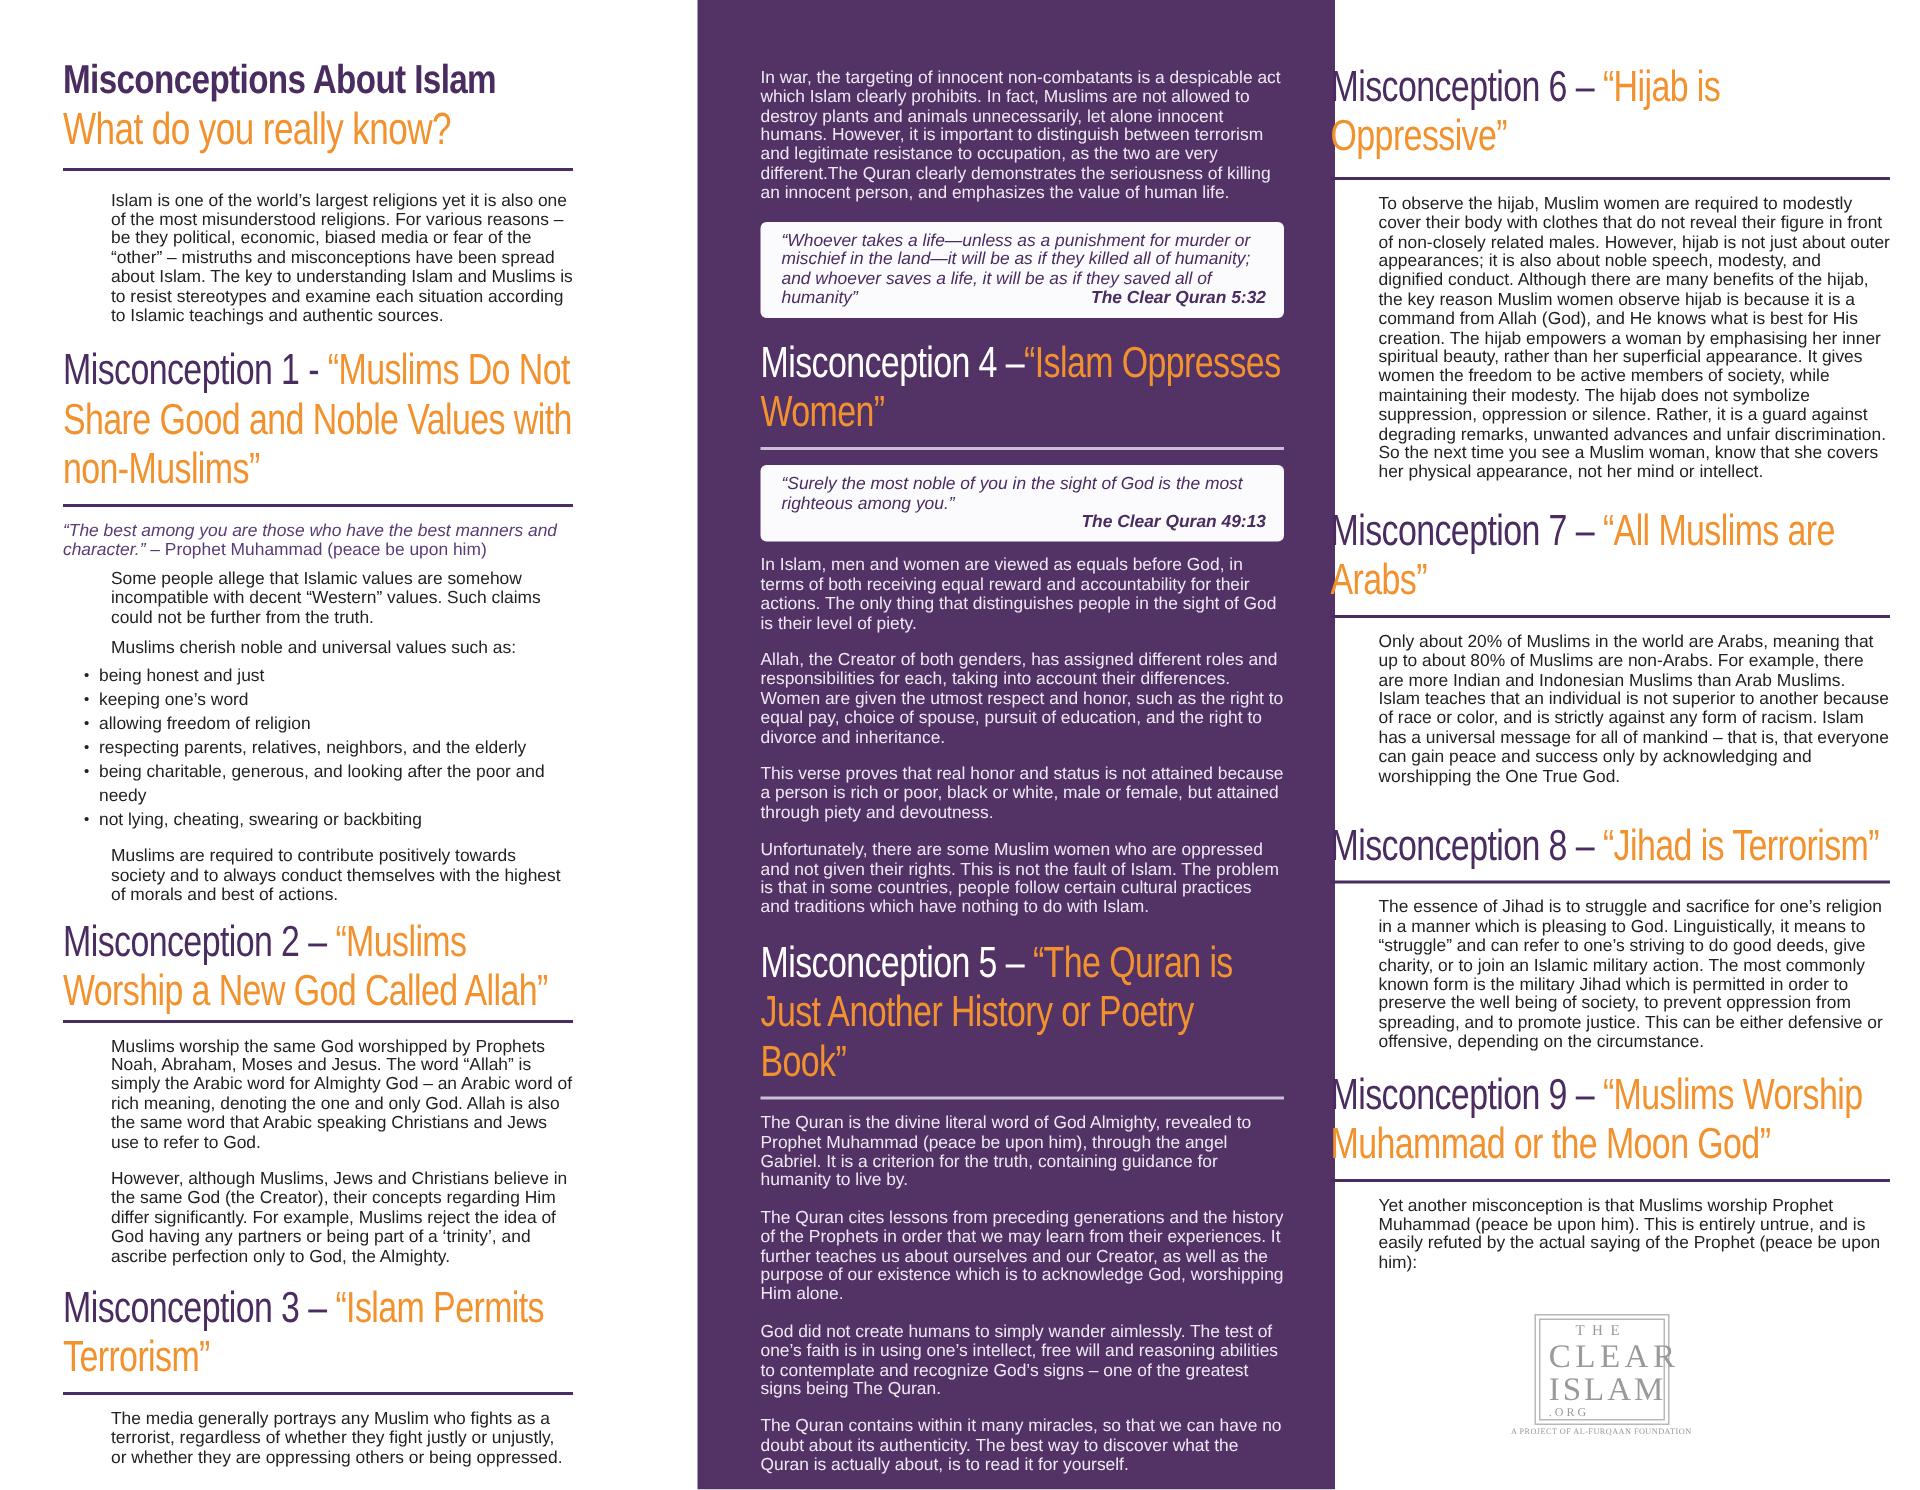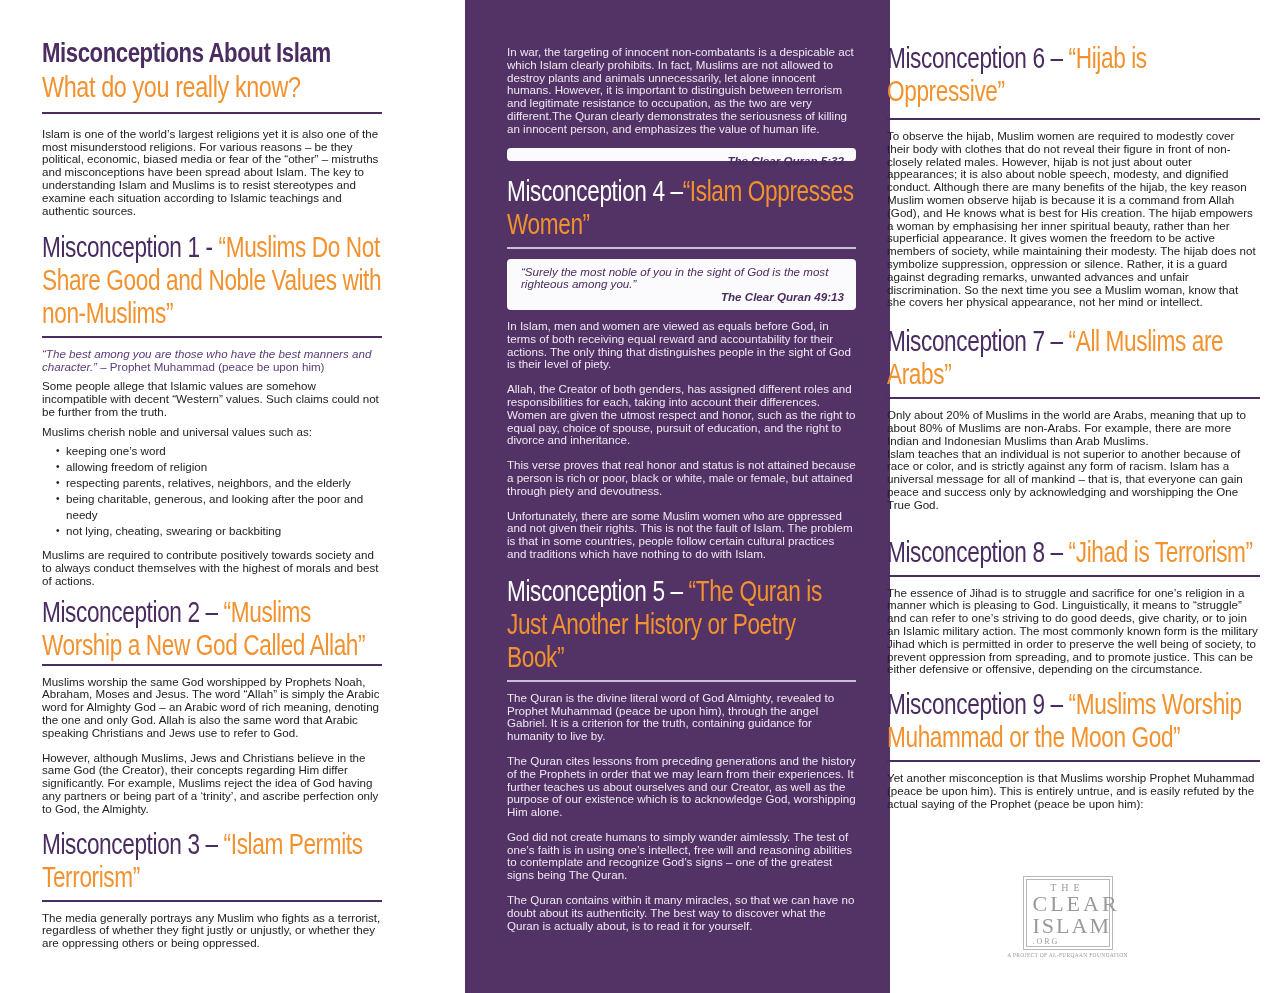--- a/index.html
+++ b/index.html
@@ -17,21 +17,21 @@
 
     .mc-title { font-size: 29px; line-height: 33px; transform: scaleX(0.78); transform-origin: left; width: 128%; }
     .mc-title .num { color: #4a2c61; }
     .mc-title .quote { color: #f2922e; }
     .col-mid .mc-title .num { color: #ffffff; }
 
     .rule { height: 2px; background: #4a2c61; margin: 6px 0 10px 0; }
     .rule-light { background: #c9bfd6; }
 
     p.body { font-size: 11.6px; line-height: 12.8px; margin-bottom: 12px; }
-    .col-left p.body, .col-right p.body { color: #222; }
+    .col-left p.body, .col-right p.body { color: #222; margin-left: 32px; }
     .col-mid p.body { color: #eee8f2; }
 
     .quote-inline { font-size: 11.6px; line-height: 12.8px; color: #5a3b78; margin-bottom: 6px; }
     .quote-inline em { font-style: italic; text-align: center; }
 
     ul.values { list-style: none; margin: 0 0 10px 14px; }
     ul.values li { font-size: 11.6px; line-height: 16px; position: relative; padding-left: 10px; }
     ul.values li::before { content: "•"; position: absolute; left: 0; top: 0; font-size: 10px; }
 
     .quote-box { background: #fbfafd; border-radius: 4px; padding: 7px 12px 6px 14px; color: #4a2c61; font-style: italic; font-size: 11.6px; line-height: 12.8px; margin: 0 0 10px 0; }
@@ -58,20 +58,21 @@
   <div class="heading mc-title" style="margin-top:14px;">
     <span class="num">Misconception 1 - </span><span class="quote">“Muslims Do Not Share Good and Noble Values with non-Muslims”</span>
   </div>
   <div class="rule"></div>
   <div class="quote-inline">
     <em>“The best among you are those who have the best manners and character.”</em><span> – Prophet Muhammad (peace be upon him)</span>
   </div>
   <p class="body" style="margin-bottom:8px;">Some people allege that Islamic values are somehow incompatible with decent “Western” values. Such claims could not be further from the truth.</p>
   <p class="body" style="margin-bottom:4px;">Muslims cherish noble and universal values such as:</p>
   <ul class="values">
+    <li>being honest and just</li>
     <li>keeping one’s word</li>
     <li>allowing freedom of religion</li>
     <li>respecting parents, relatives, neighbors, and the elderly</li>
     <li>being charitable, generous, and looking after the poor and needy</li>
     <li>not lying, cheating, swearing or backbiting</li>
   </ul>
   <p class="body" style="margin-bottom:8px;">Muslims are required to contribute positively towards society and to always conduct themselves with the highest of morals and best of actions.</p>
 
   <div class="heading mc-title">
     <span class="num">Misconception 2 – </span><span class="quote">“Muslims Worship a New God Called Allah”</span>
@@ -83,20 +84,21 @@
   <div class="heading mc-title">
     <span class="num">Misconception 3 – </span><span class="quote">“Islam Permits Terrorism”</span>
   </div>
   <div class="rule"></div>
   <p class="body">The media generally portrays any Muslim who fights as a terrorist, regardless of whether they fight justly or unjustly, or whether they are oppressing others or being oppressed.</p>
 </div>
 
 <div class="col col-mid">
   <p class="body">In war, the targeting of innocent non-combatants is a despicable act which Islam clearly prohibits. In fact, Muslims are not allowed to destroy plants and animals unnecessarily, let alone innocent humans. However, it is important to distinguish between terrorism and legitimate resistance to occupation, as the two are very different.The Quran clearly demonstrates the seriousness of killing an innocent person, and emphasizes the value of human life.</p>
   <div class="quote-box">
+    <span>“Whoever takes a life—unless as a punishment for murder or mischief in the land—it will be as if they killed all of humanity; and whoever saves a life, it will be as if they saved all of humanity”</span>
     <span class="inline-src">The Clear Quran 5:32</span>
   </div>
 
   <div class="heading mc-title" style="margin-top:14px;">
     <span class="num">Misconception 4 –</span><span class="quote">“Islam Oppresses Women”</span>
   </div>
   <div class="rule rule-light"></div>
   <div class="quote-box">
     <span>“Surely the most noble of you in the sight of God is the most righteous among you.”</span>
     <span class="src">The Clear Quran 49:13</span>

